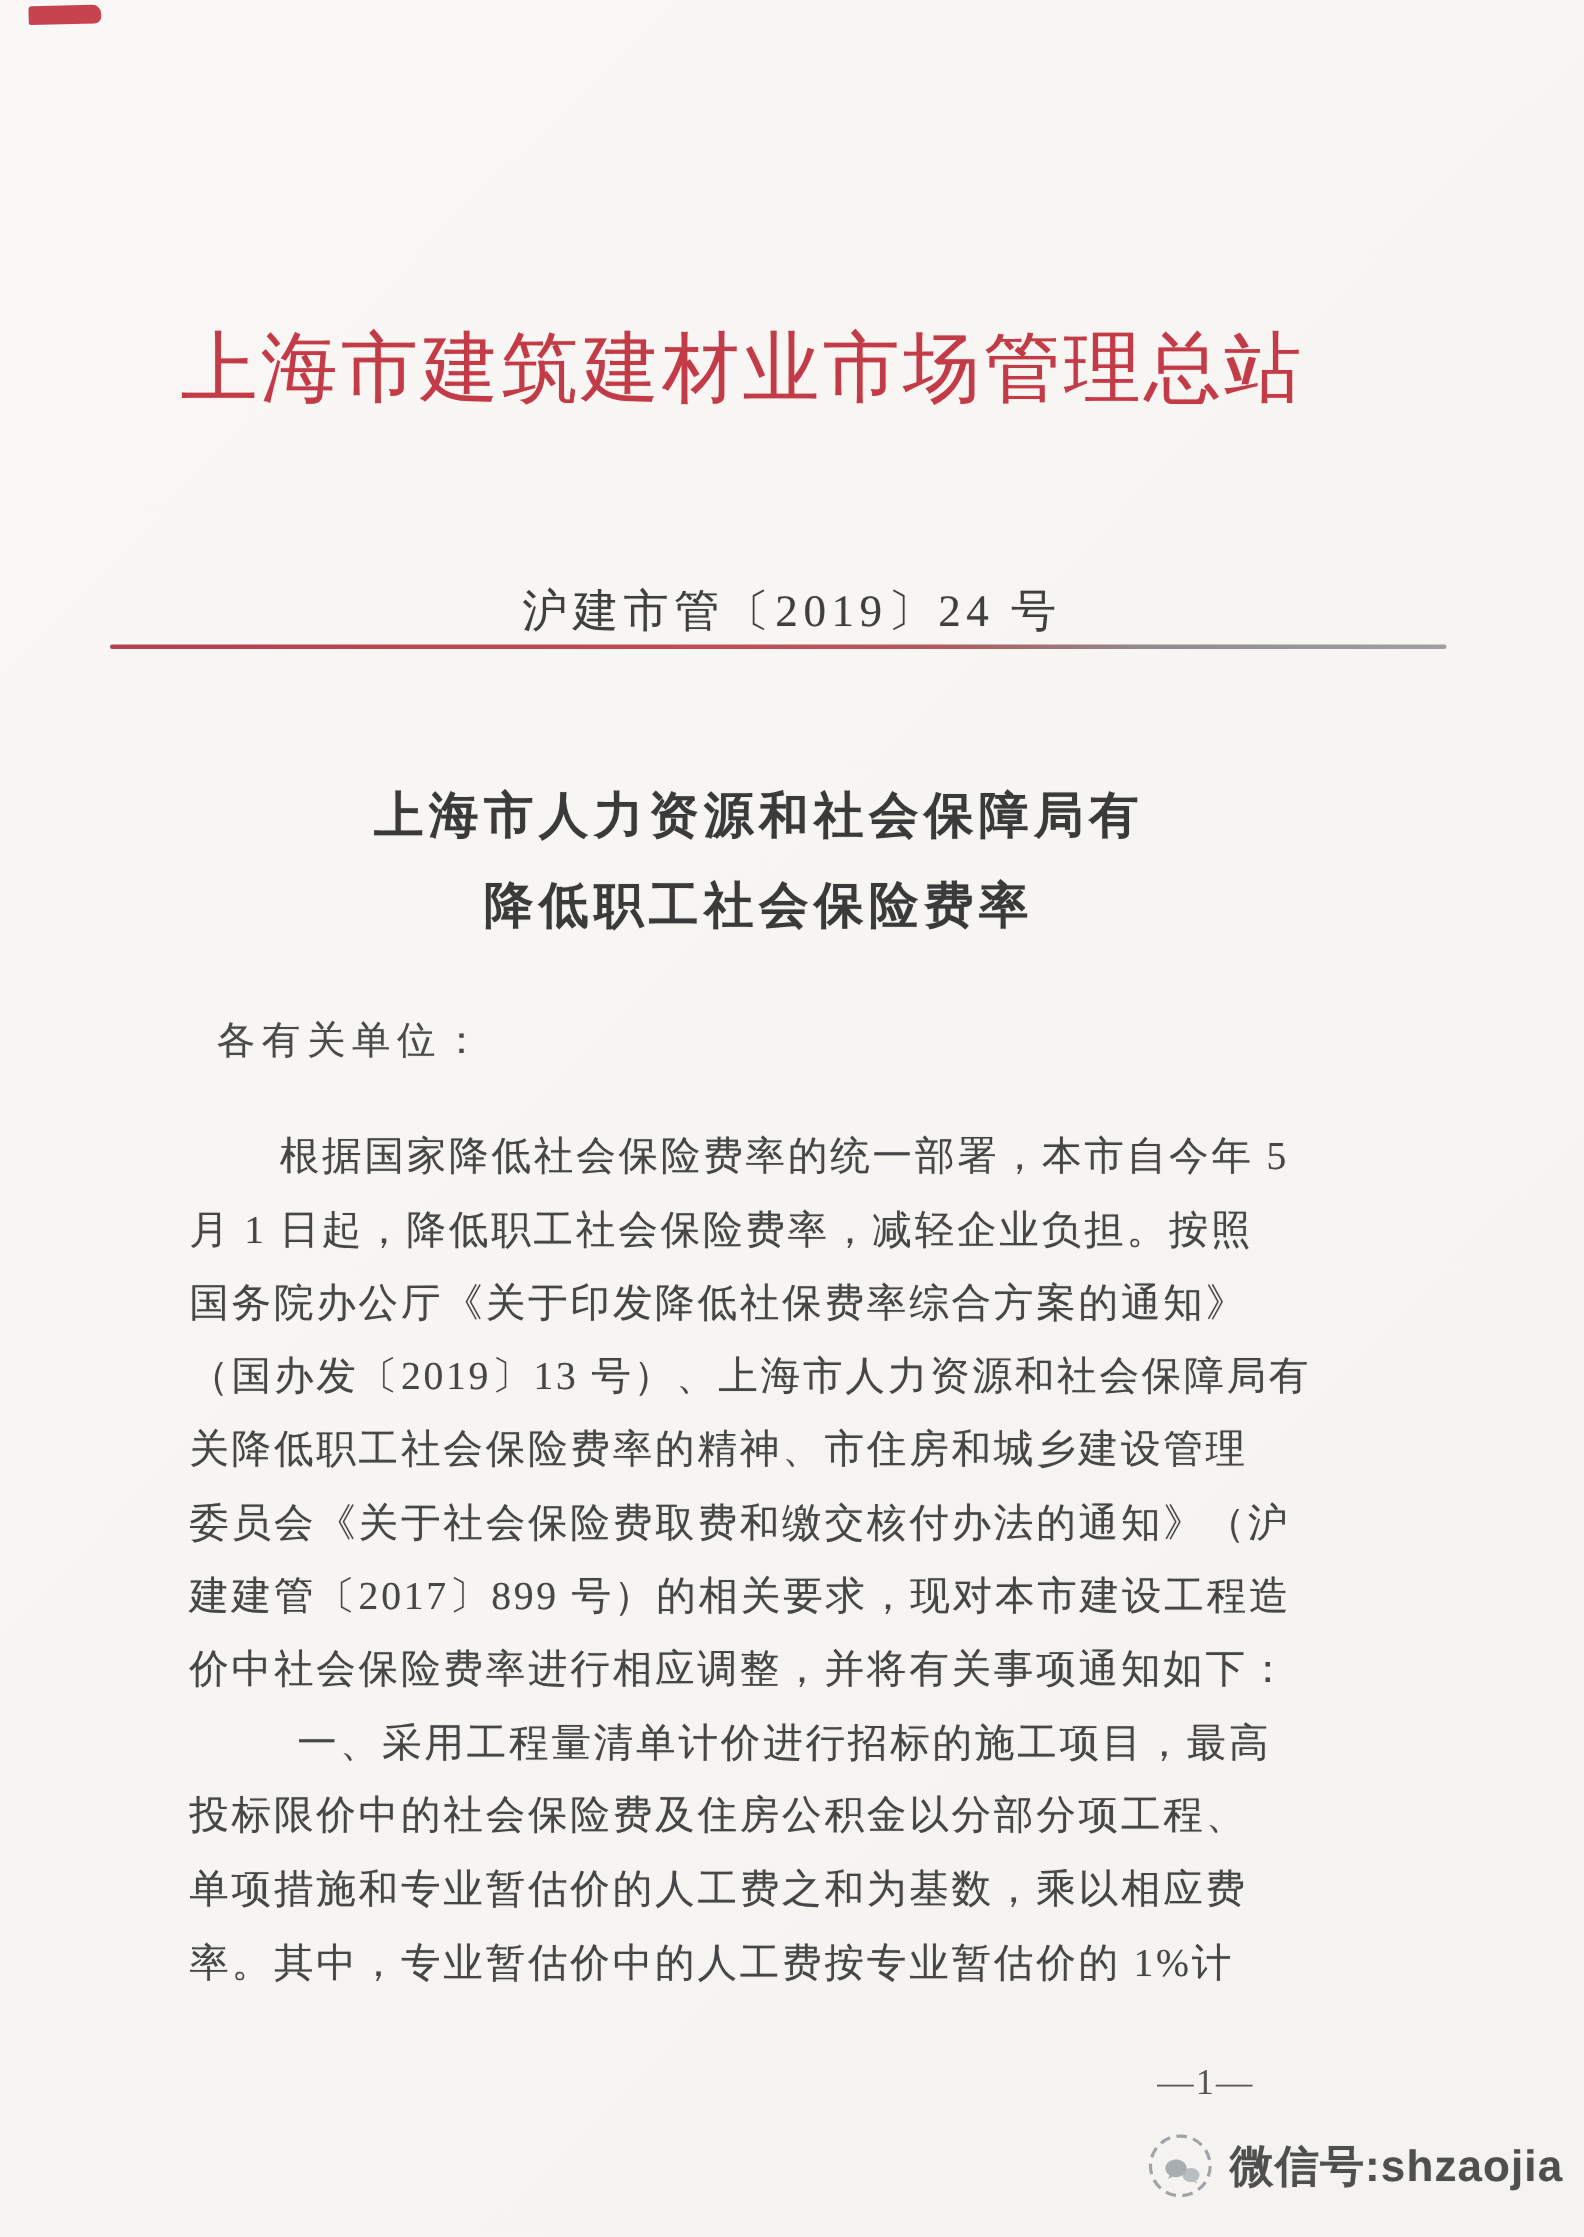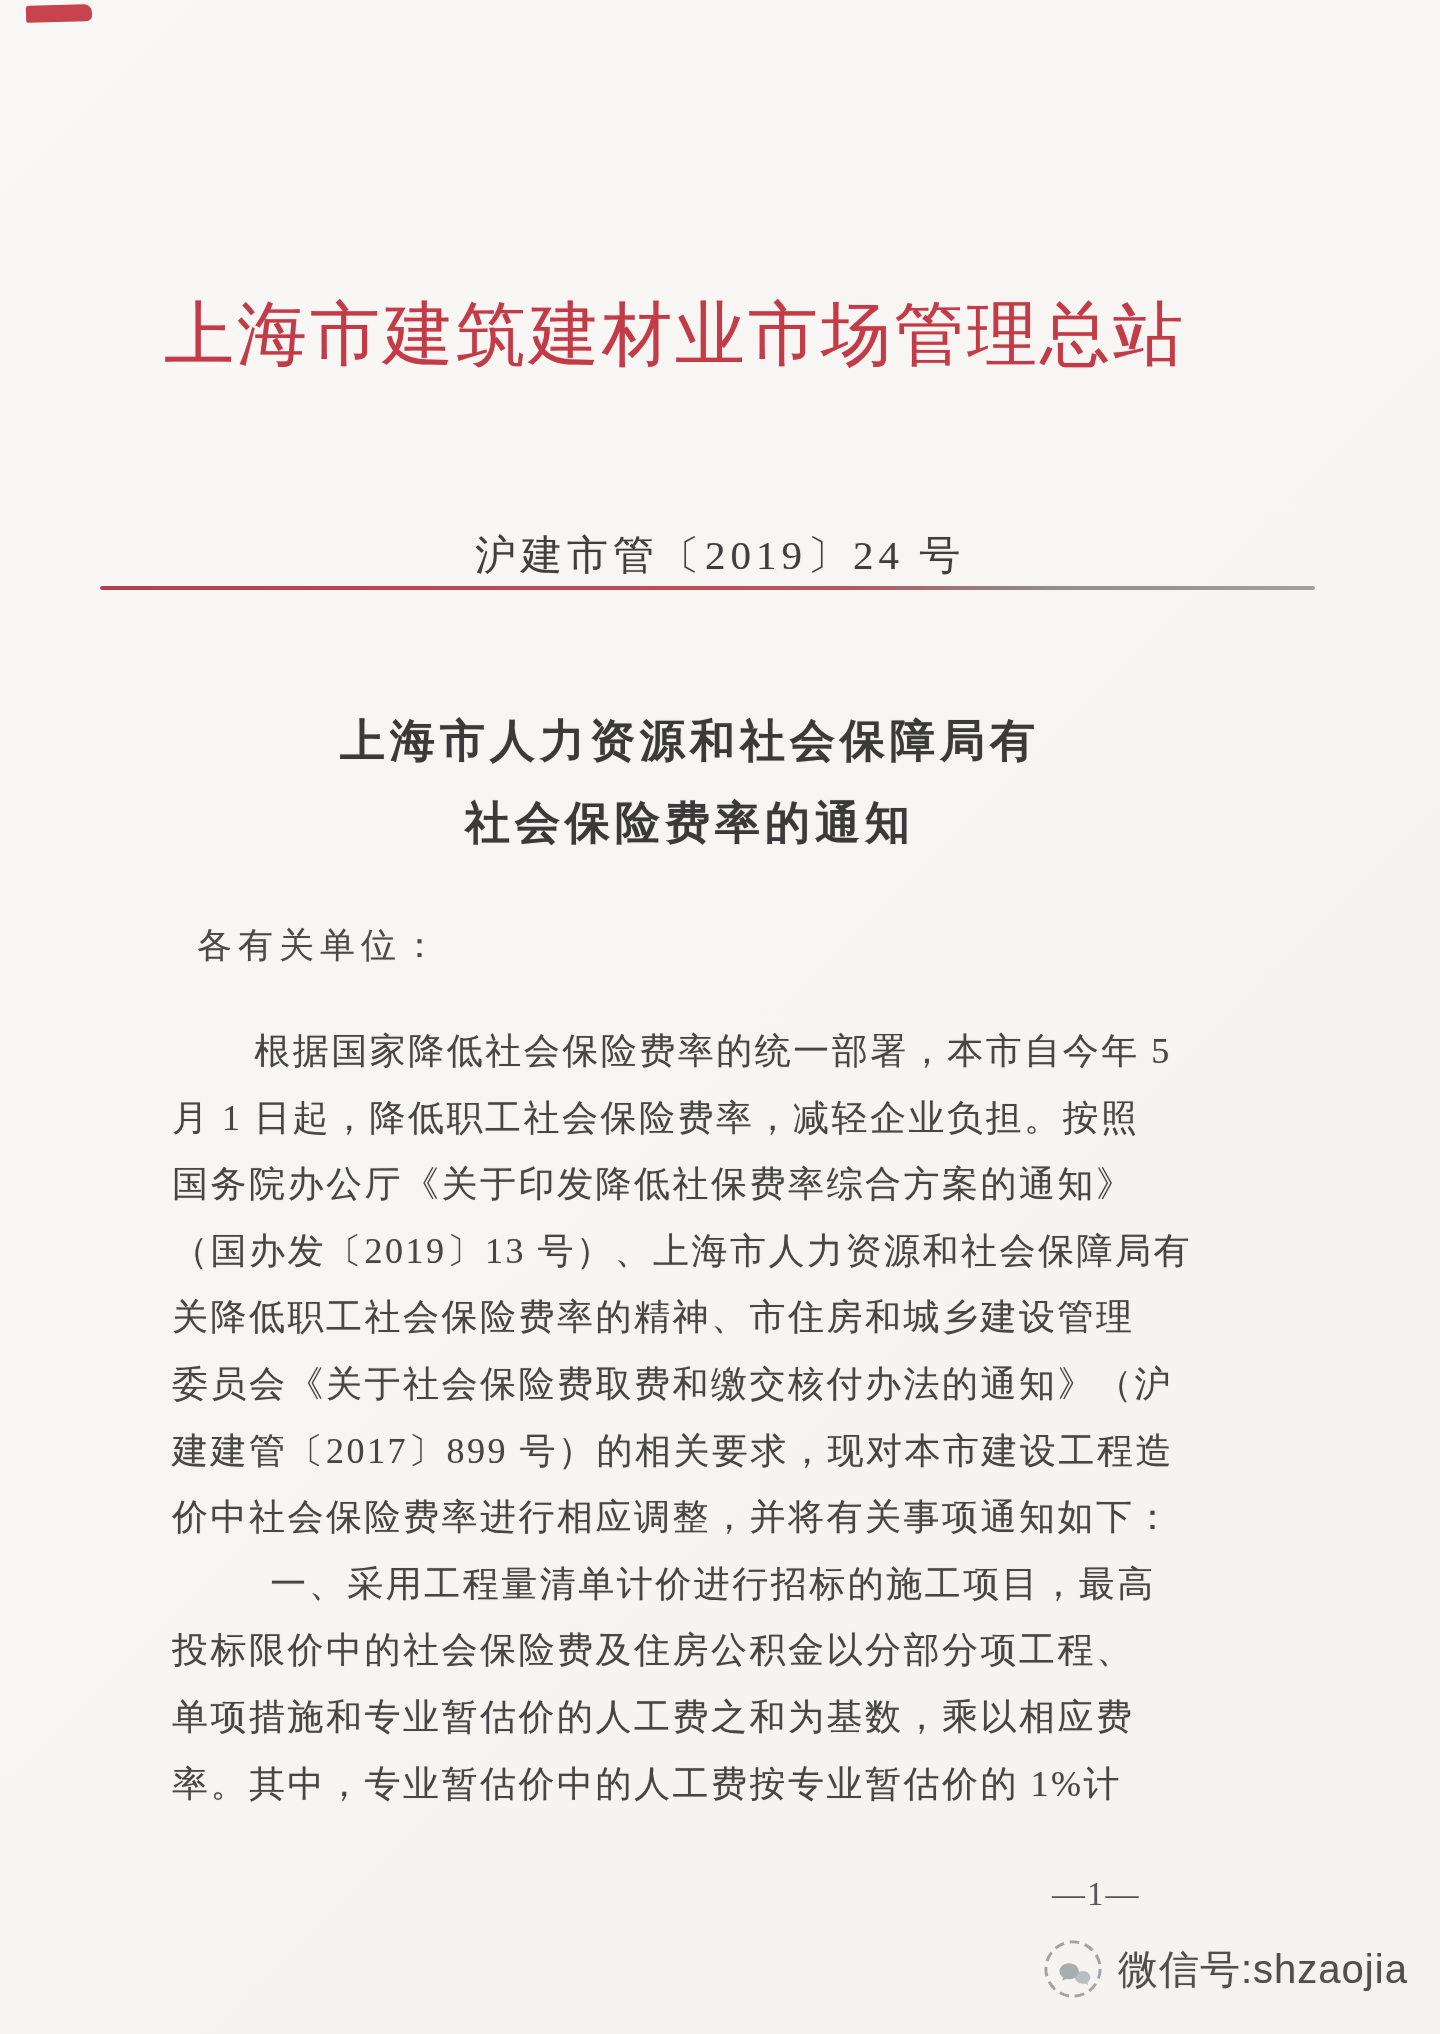--- a/index.html
+++ b/index.html
@@ -115,21 +115,21 @@
     gap: 14px;
   }
   .wechat-logo {
     width: 62px; height: 62px;
     display: inline-block;
     position: relative;
   }
   .footer-label {
     font-family: "Liberation Sans", "DejaVu Sans", sans-serif;
     font-size: 40px;
-    font-weight: normal;
+    font-weight: bold;
     color: #4f4f4f;
     letter-spacing: 1px;
     text-shadow: 0 0 1px rgba(79,79,79,.35);
     white-space: nowrap;
   }
 </style>
 </head>
 <body>
 
 <div class="page">
@@ -137,21 +137,21 @@
   <div class="corner-mark"></div>
 
   <h1 class="agency">上海市建筑建材业市场管理总站</h1>
 
   <div class="doc-number">沪建市管〔2019〕24 号</div>
 
   <div class="red-rule"></div>
 
   <div class="title-block">
     <div>上海市人力资源和社会保障局有</div>
-    <div>社会保险费率的通知</div>
+    <div>降低职工社会保险费率</div>
   </div>
 
   <div class="salutation">各有关单位：</div>
 
   <div class="body-text">
     <div class="line indent">根据国家降低社会保险费率的统一部署，本市自今年 5</div>
     <div class="line">月 1 日起，降低职工社会保险费率，减轻企业负担。按照</div>
     <div class="line">国务院办公厅《关于印发降低社保费率综合方案的通知》</div>
     <div class="line">（国办发〔2019〕13 号）、上海市人力资源和社会保障局有</div>
     <div class="line">关降低职工社会保险费率的精神、市住房和城乡建设管理</div>

